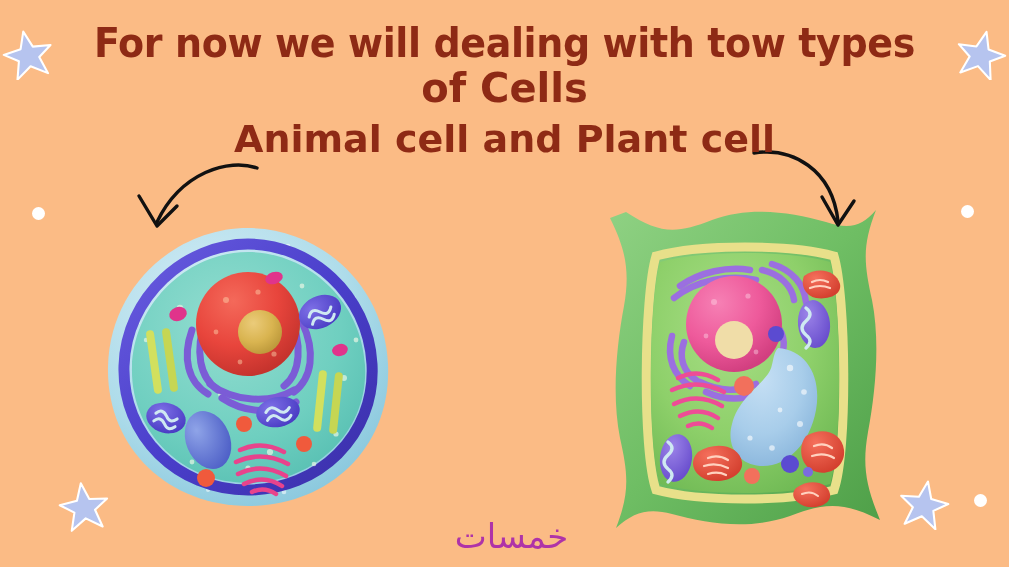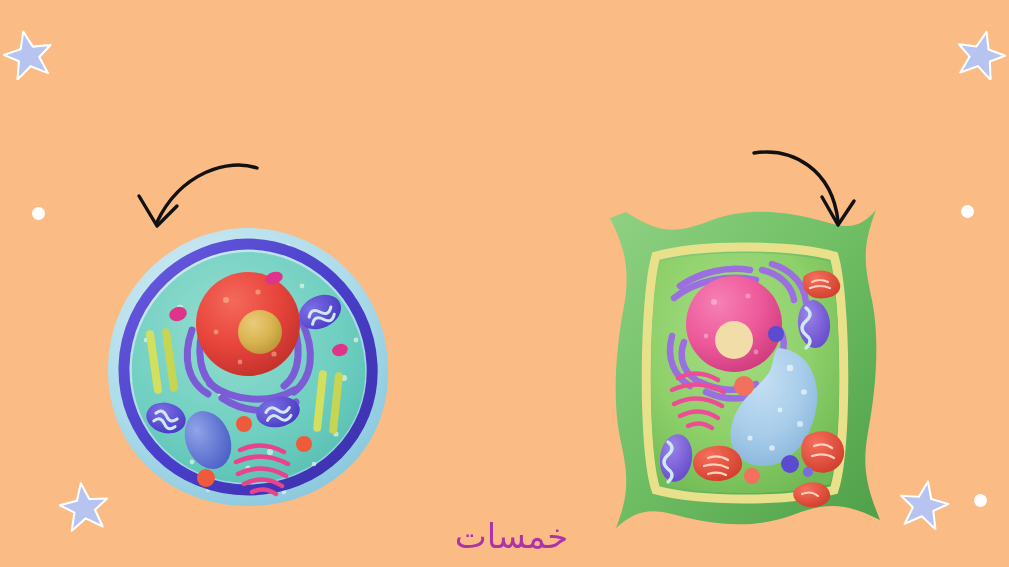--- a/index.html
+++ b/index.html
@@ -131,20 +131,25 @@
   <svg class="deco" style="left:898px; top:478px;" width="52" height="52" viewBox="0 0 100 100">
     <g transform="rotate(10 50 50) scale(-1,1) translate(-100,0)">
       <path d="M50 6 L62 38 L96 42 L70 60 L80 94 L50 74 L20 94 L30 60 L4 42 L38 38 Z" fill="#B6C4EF" stroke="#FFFFFF" stroke-width="4" stroke-linejoin="round"></path>
     </g>
   </svg>
 
   <div class="dot" style="left:32px; top:207px; width:13px; height:13px;"></div>
   <div class="dot" style="left:961px; top:205px; width:13px; height:13px;"></div>
   <div class="dot" style="left:974px; top:494px; width:13px; height:13px;"></div>
 
+  <div id="title-block">
+    <div class="title-line-1">For now we will dealing with tow types</div>
+    <div class="title-line-2">of Cells</div>
+    <div class="title-line-3">Animal cell and Plant cell</div>
+  </div>
 
   <svg id="arrow-left" class="arrow-svg" width="140" height="115" viewBox="0 0 140 115">
     <path d="M132 18 C104 8, 56 22, 32 72" stroke="#111111" stroke-width="3.4" fill="none" stroke-linecap="round"></path>
     <path d="M32 76 L14 46 M32 76 L52 56" stroke="#111111" stroke-width="3.4" fill="none" stroke-linecap="round"></path>
   </svg>
 
   <svg id="arrow-right" class="arrow-svg" width="130" height="110" viewBox="0 0 130 110">
     <path d="M6 10 C44 4, 84 26, 90 78" stroke="#111111" stroke-width="3.4" fill="none" stroke-linecap="round"></path>
     <path d="M90 82 L74 54 M90 82 L106 58" stroke="#111111" stroke-width="3.4" fill="none" stroke-linecap="round"></path>
   </svg>

